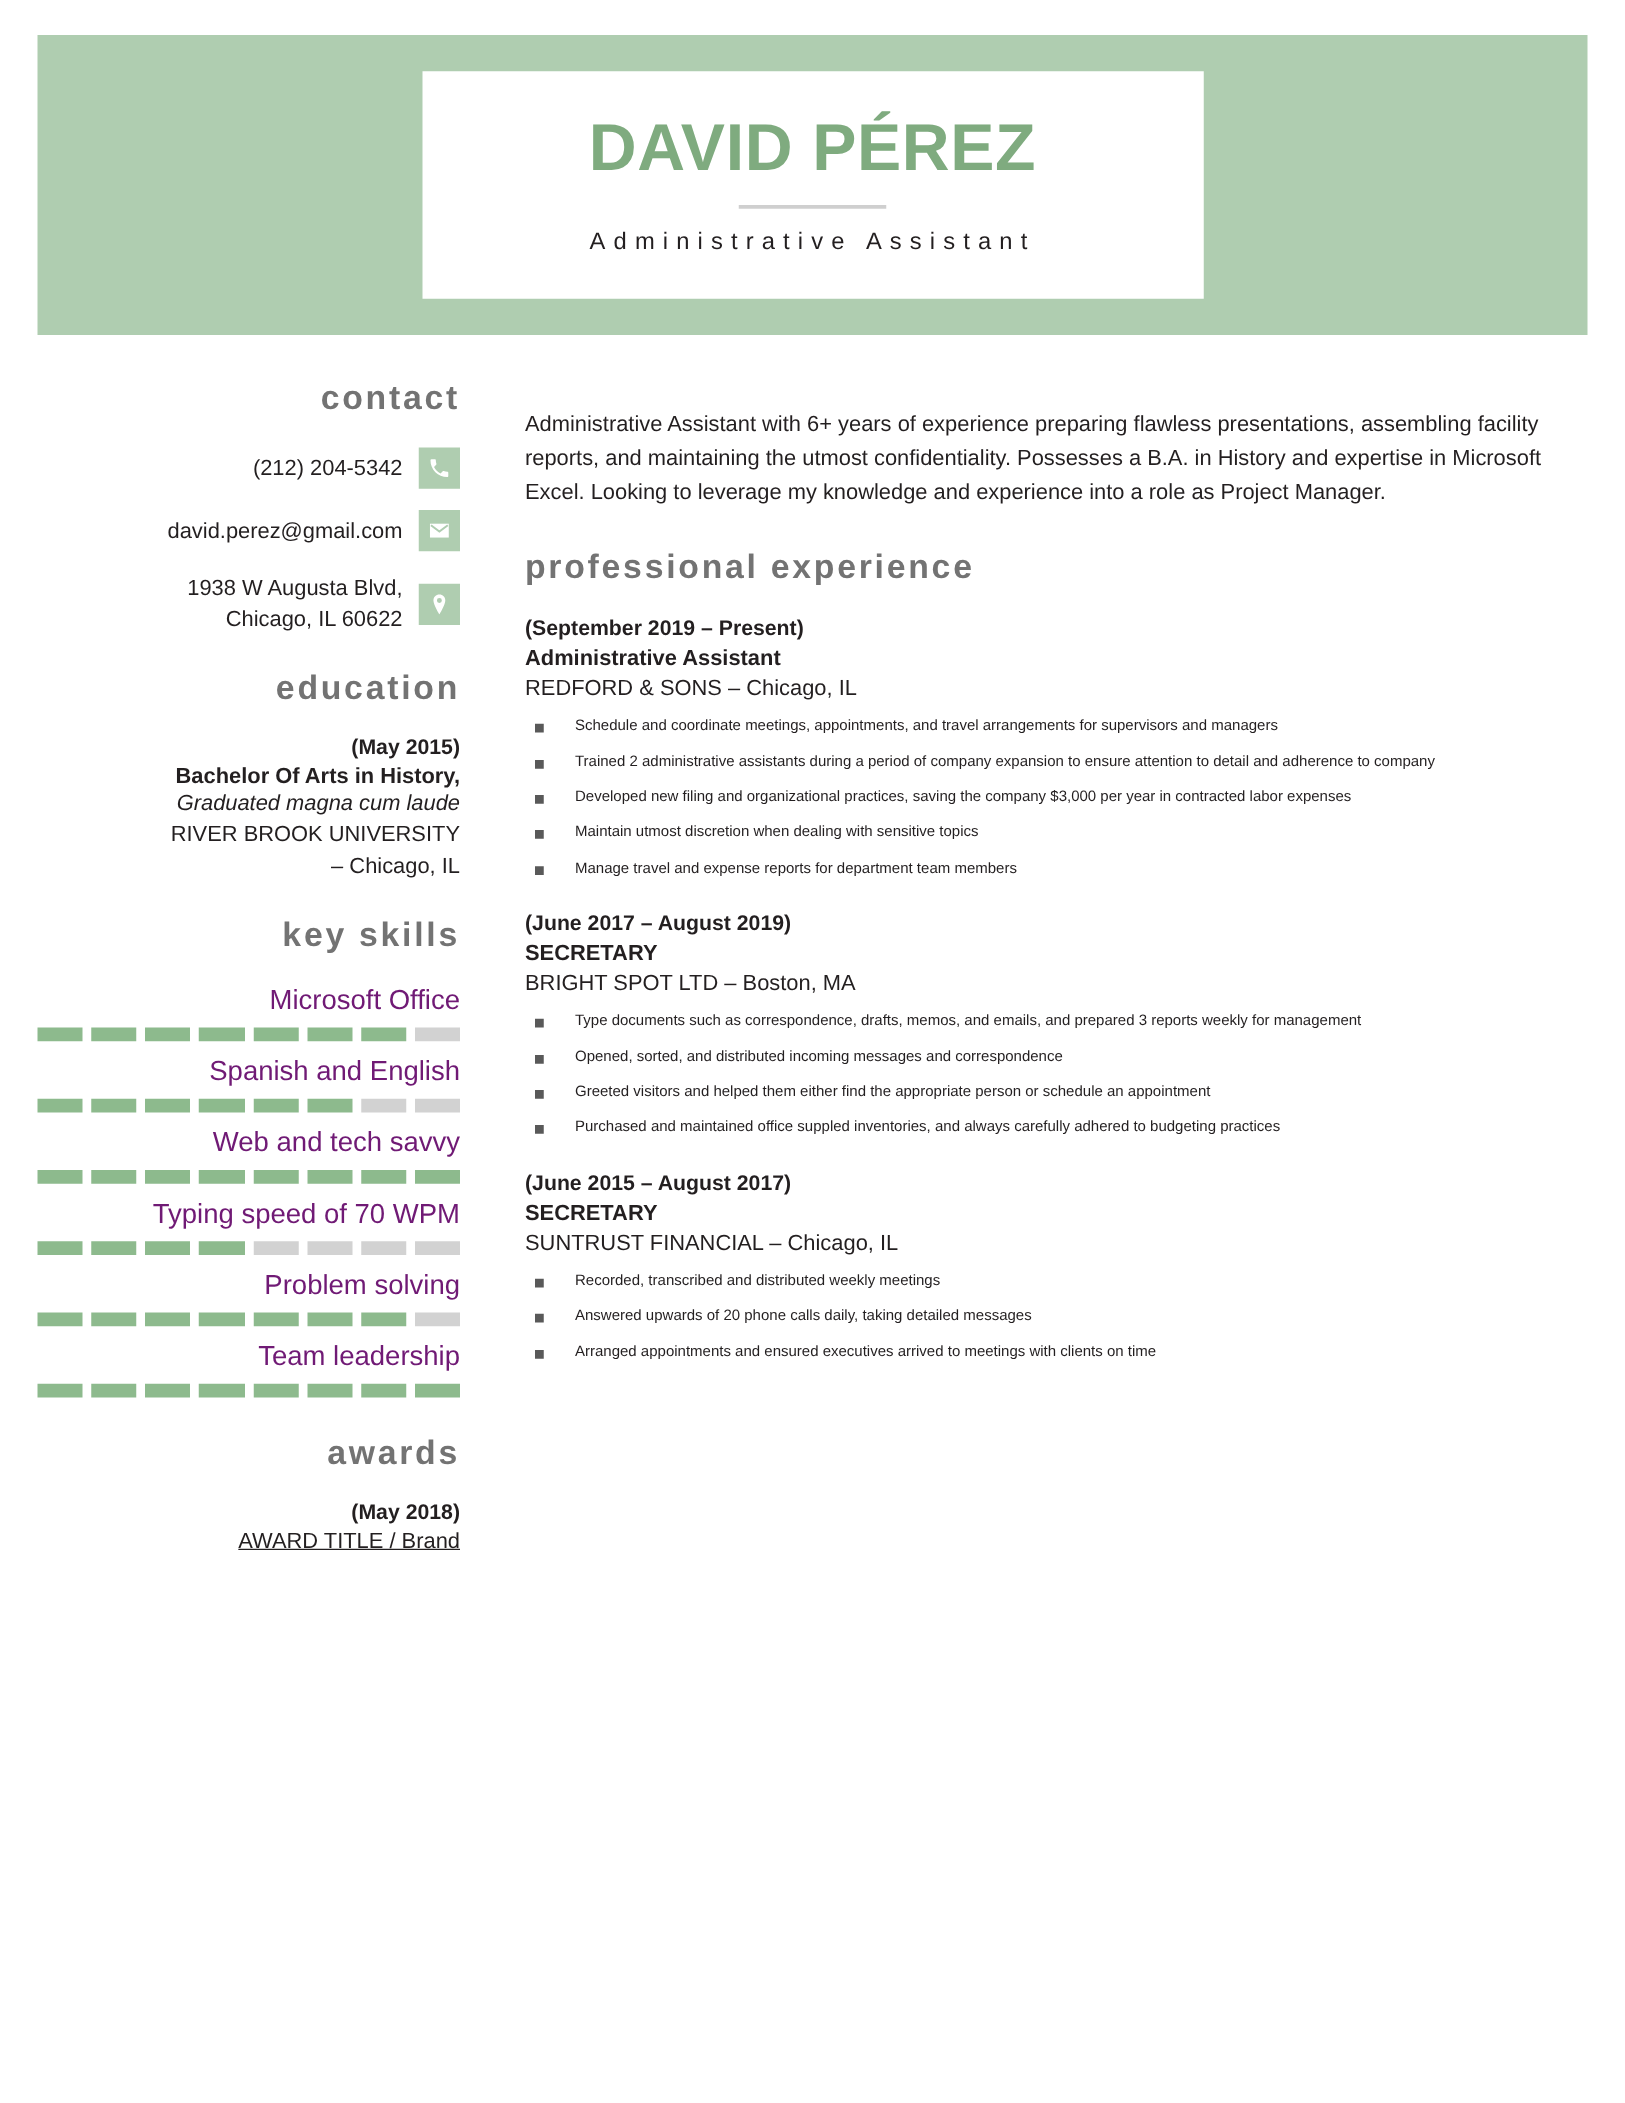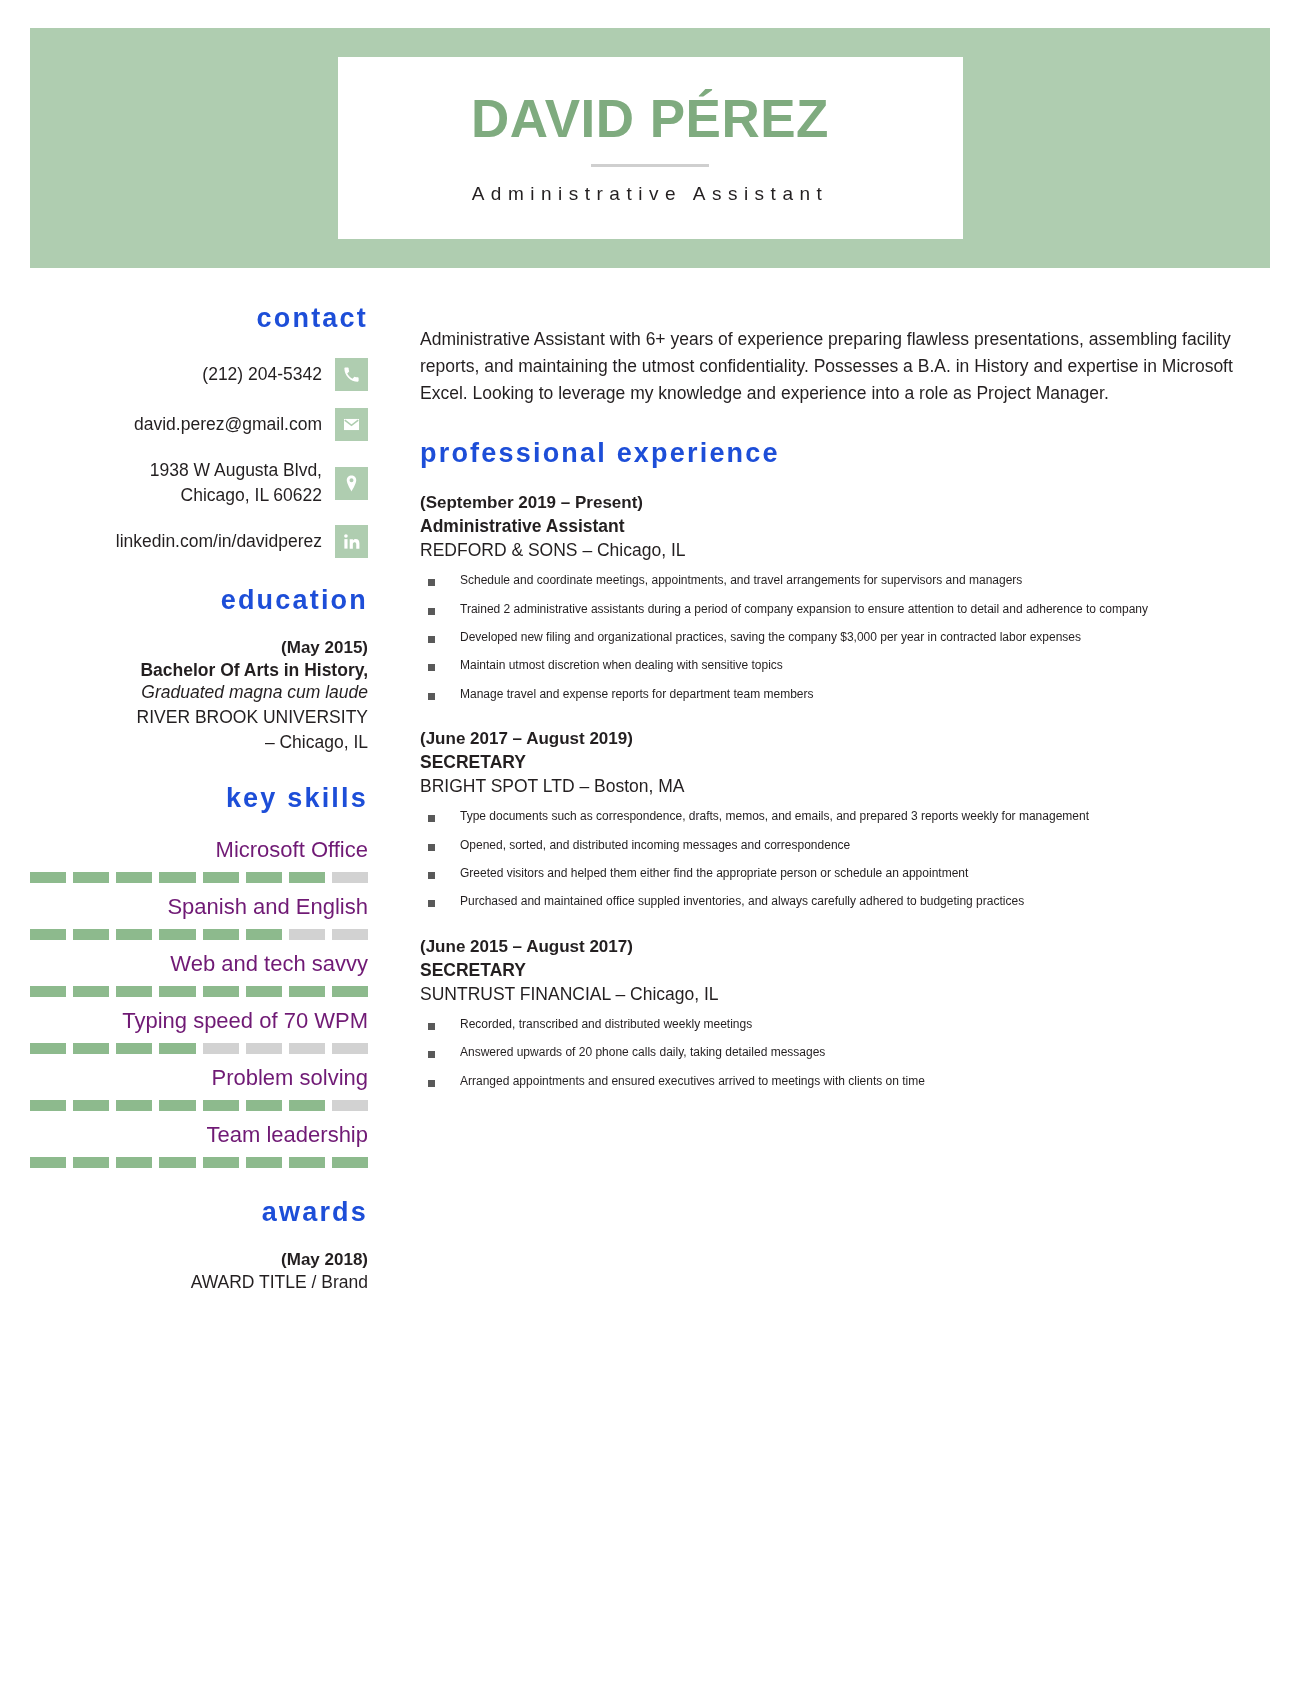--- a/index.html
+++ b/index.html
@@ -72,21 +72,21 @@
   .main {
     flex: 1;
     padding-left: 52px;
     padding-right: 10px;
   }
 
   
   .sec-head {
     font-size: 27px;
     font-weight: bold;
-    color: #1d4ed8;
+    color: #737373;
     letter-spacing: 2.2px;
     line-height: 1.2;
   }
   .sidebar .sec-head { text-align: right; }
 
   
   .contact-list { margin-top: 24px; }
   .contact-row {
     display: flex;
     align-items: center;
@@ -132,21 +132,21 @@
     gap: 7px;
     justify-content: flex-end;
     height: 11px;
   }
   .seg { flex: 1 1 0; height: 11px; background: #d2d2d2; }
   .seg.on { background: #8dba8d; }
 
   
   .awards { margin-top: 28px; }
   .award-date { font-size: 17px; font-weight: bold; margin-bottom: 2px; }
-  .award-title { font-size: 17.5px; }
+  .award-title { font-size: 17.5px; text-decoration: underline; }
 
   
   .profile-text {
     font-size: 17.5px;
     line-height: 1.54;
     margin-top: 24px;
     color: #231f20;
   }
 
   
@@ -217,30 +217,20 @@
         <div class="contact-row">
           <div class="contact-text" style="white-space: pre-line;">1938 W Augusta Blvd,
 Chicago, IL 60622</div>
           <div class="icon-tile">
             <svg width="19" height="19" viewBox="0 0 24 24" fill="#ffffff">
               <path d="M12 2C8.6 2 6 4.6 6 8c0 4.5 6 14 6 14s6-9.5 6-14c0-3.4-2.6-6-6-6zm0 8.5A2.5 2.5 0 1112 5.5a2.5 2.5 0 010 5z"></path>
             </svg>
           </div>
         </div>
 
-        <div class="contact-row">
-          <div class="contact-text">linkedin.com/in/davidperez</div>
-          <div class="icon-tile">
-            <svg width="19" height="19" viewBox="0 0 24 24" fill="#ffffff">
-              <rect x="3" y="9" width="4" height="12"></rect>
-              <circle cx="5" cy="5" r="2.3"></circle>
-              <path d="M10 9h3.8v1.7c.6-1 1.8-1.9 3.6-1.9 3 0 4.6 1.8 4.6 5.4V21h-4v-5.6c0-1.6-.6-2.6-2-2.6-1.2 0-1.9.8-2.2 1.6-.1.3-.1.7-.1 1.1V21h-4V9z"></path>
-            </svg>
-          </div>
-        </div>
       </div>
 
       <div class="edu-block">
         <div class="sec-head" style="margin-bottom:22px;">education</div>
         <div class="edu-date">(May 2015)</div>
         <div class="edu-degree">Bachelor Of Arts in History,</div>
         <div class="edu-honors">Graduated magna cum laude</div>
         <div class="edu-school" style="white-space: pre-line;">RIVER BROOK UNIVERSITY
 – Chicago, IL</div>
       </div>

